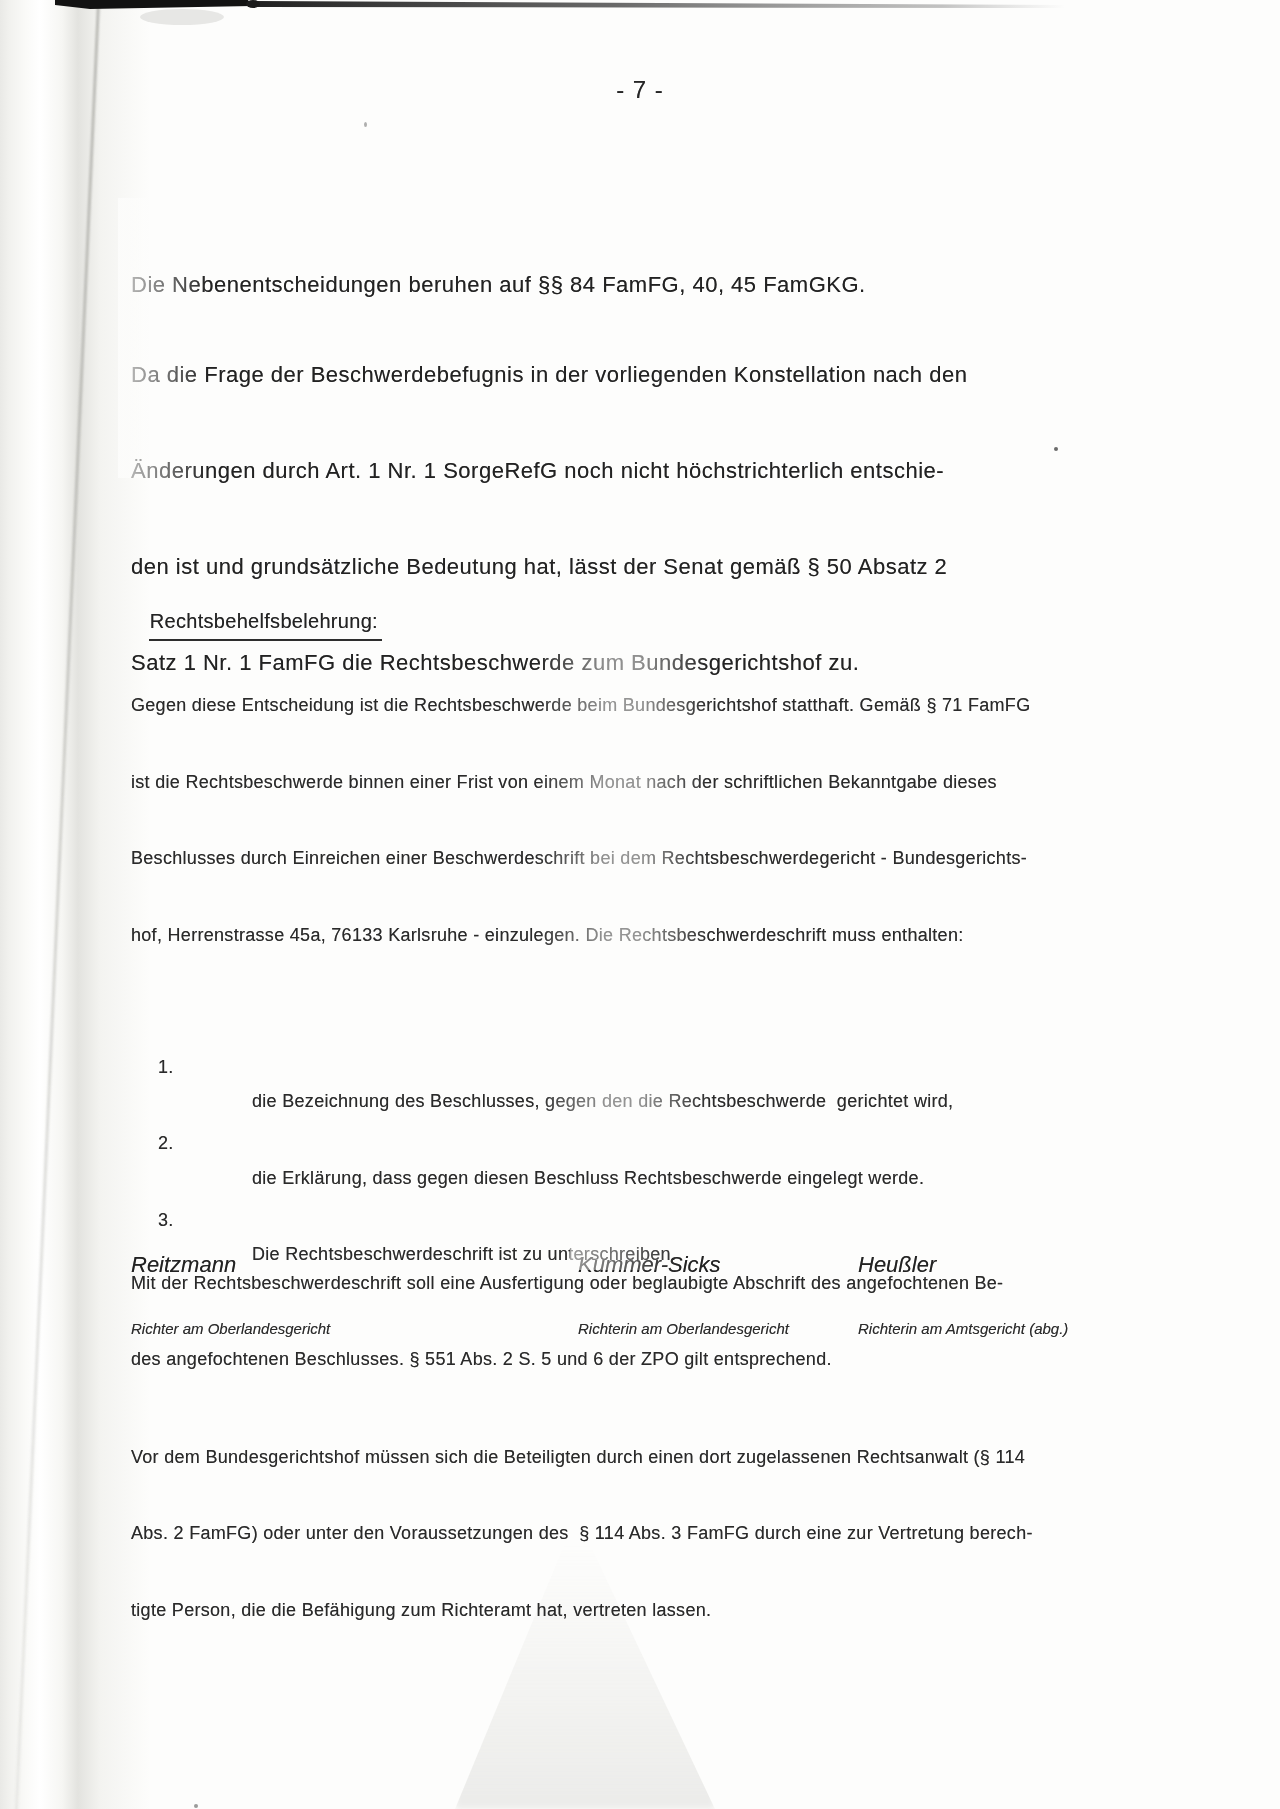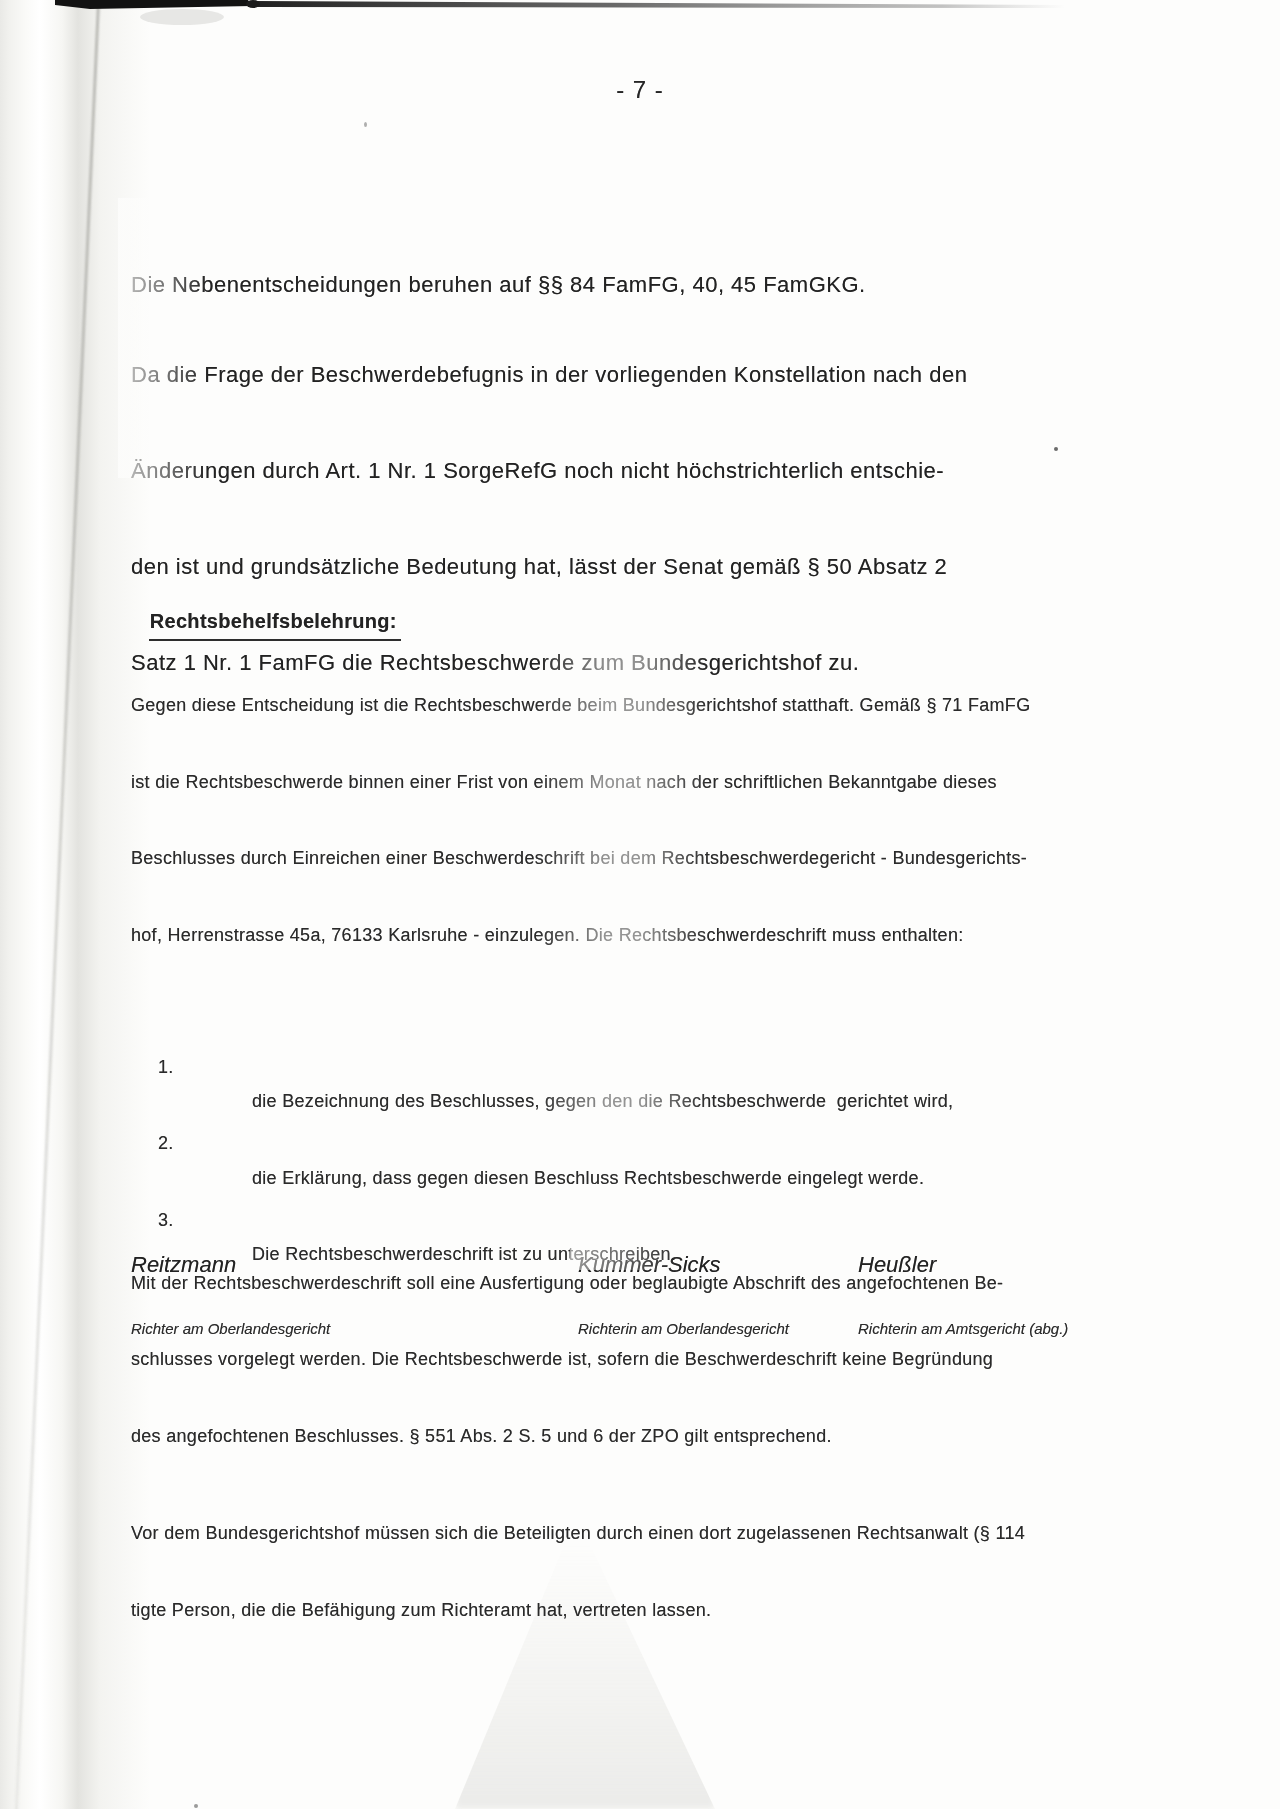--- a/index.html
+++ b/index.html
@@ -54,21 +54,21 @@
   .page-number{
     left:0;right:0;top:70px;height:40px;line-height:40px;
     text-align:center;font-size:24px;letter-spacing:1px;
   }
   .para-large{left:131px;font-size:22px;letter-spacing:.5px;color:#222;}
   .p1{top:211px;}
   .p2{top:301px;}
   .bline{height:44px;line-height:44px;}
   .heading-wrap{left:131px;top:570px;height:34px;line-height:34px;}
   .heading-underline{
-    display:inline-block;font-size:20px;font-weight:700;letter-spacing:.3px;
+    display:inline-block;font-size:20px;font-weight:400;letter-spacing:.3px;
     border-bottom:2px solid #2e2e2e;padding:0 4px 1px 1px;color:#232323;
   }
   .small-block{left:131px;top:646px;font-size:18px;letter-spacing:.3px;color:#2a2a2a;}
   .tline{height:34.5px;line-height:34.5px;position:relative;white-space:pre;}
   .tline .num{position:absolute;left:27px;}
   .tline .itxt{position:absolute;left:121px;}
   .sig-col{position:absolute;top:1212px;font-style:italic;}
   .sig-col .name{font-size:22px;line-height:34px;height:34px;white-space:pre;color:#222;}
   .sig-col .role{font-size:15px;line-height:22px;height:22px;white-space:pre;color:#2c2c2c;text-align:center;}
   .sig-1{left:131px;}
@@ -131,24 +131,24 @@
     <div class="tline">
       <span class="num">2.</span>
       <span class="itxt">die Erklärung, dass gegen diesen Beschluss Rechtsbeschwerde eingelegt werde.</span>
     </div>
     <div class="tline">
       <span class="num">3.</span>
       <span class="itxt">Die Rechtsbeschwerdeschrift ist zu unterschreiben.</span>
     </div>
 
     <div class="tline">Mit der Rechtsbeschwerdeschrift soll eine Ausfertigung oder beglaubigte Abschrift des angefochtenen Be-</div>
-    <div class="tline">schlusses vorgelegt werden. Die Rechtsbeschwerde ist, sofern die Beschwerdeschrift keine Begründung</div>
     <div class="tline">des angefochtenen Beschlusses. § 551 Abs. 2 S. 5 und 6 der ZPO gilt entsprechend.</div>
 
     <div class="tline">Vor dem Bundesgerichtshof müssen sich die Beteiligten durch einen dort zugelassenen Rechtsanwalt (§ 114</div>
+    <div class="tline">Abs. 2 FamFG) oder unter den Voraussetzungen des  § 114 Abs. 3 FamFG durch eine zur Vertretung berech-</div>
     <div class="tline">tigte Person, die die Befähigung zum Richteramt hat, vertreten lassen.</div>
   </div>
 
   <div class="sig-col sig-1 txt">
     <div class="name">Reitzmann</div>
     <div class="role">Richter am Oberlandesgericht</div>
   </div>
   <div class="sig-col sig-2 txt">
     <div class="name">Kummer-Sicks</div>
     <div class="role">Richterin am Oberlandesgericht</div>

